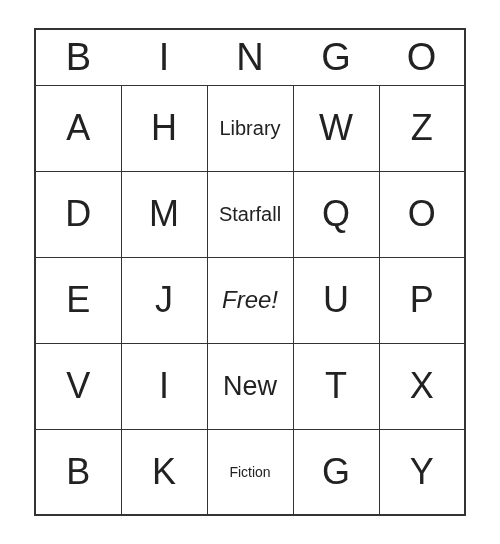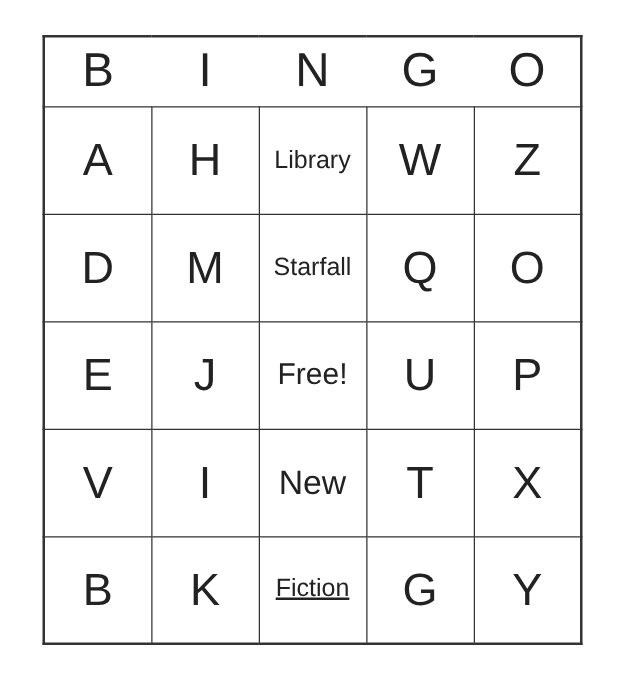--- a/index.html
+++ b/index.html
@@ -77,33 +77,33 @@
         <tr>
           <td style="font-size: 36px;">D</td>
           <td style="font-size: 36px;">M</td>
           <td style="font-size: 20px;">Starfall</td>
           <td style="font-size: 36px;">Q</td>
           <td style="font-size: 36px;">O</td>
         </tr>
         <tr>
           <td style="font-size: 36px;">E</td>
           <td style="font-size: 36px;">J</td>
-          <td style="font-size: 24px;">Free!</td>
+          <td style="font-size: 24px; font-style: italic;">Free!</td>
           <td style="font-size: 36px;">U</td>
           <td style="font-size: 36px;">P</td>
         </tr>
         <tr>
           <td style="font-size: 36px;">V</td>
           <td style="font-size: 36px;">I</td>
           <td style="font-size: 27px;">New</td>
           <td style="font-size: 36px;">T</td>
           <td style="font-size: 36px;">X</td>
         </tr>
         <tr>
           <td style="font-size: 36px;">B</td>
           <td style="font-size: 36px;">K</td>
-          <td style="font-size: 20px; text-decoration: underline;">Fiction</td>
+          <td style="font-size: 14px;">Fiction</td>
           <td style="font-size: 36px;">G</td>
           <td style="font-size: 36px;">Y</td>
         </tr>
       </tbody>
   </table>
 </div>
 
 </body></html>

